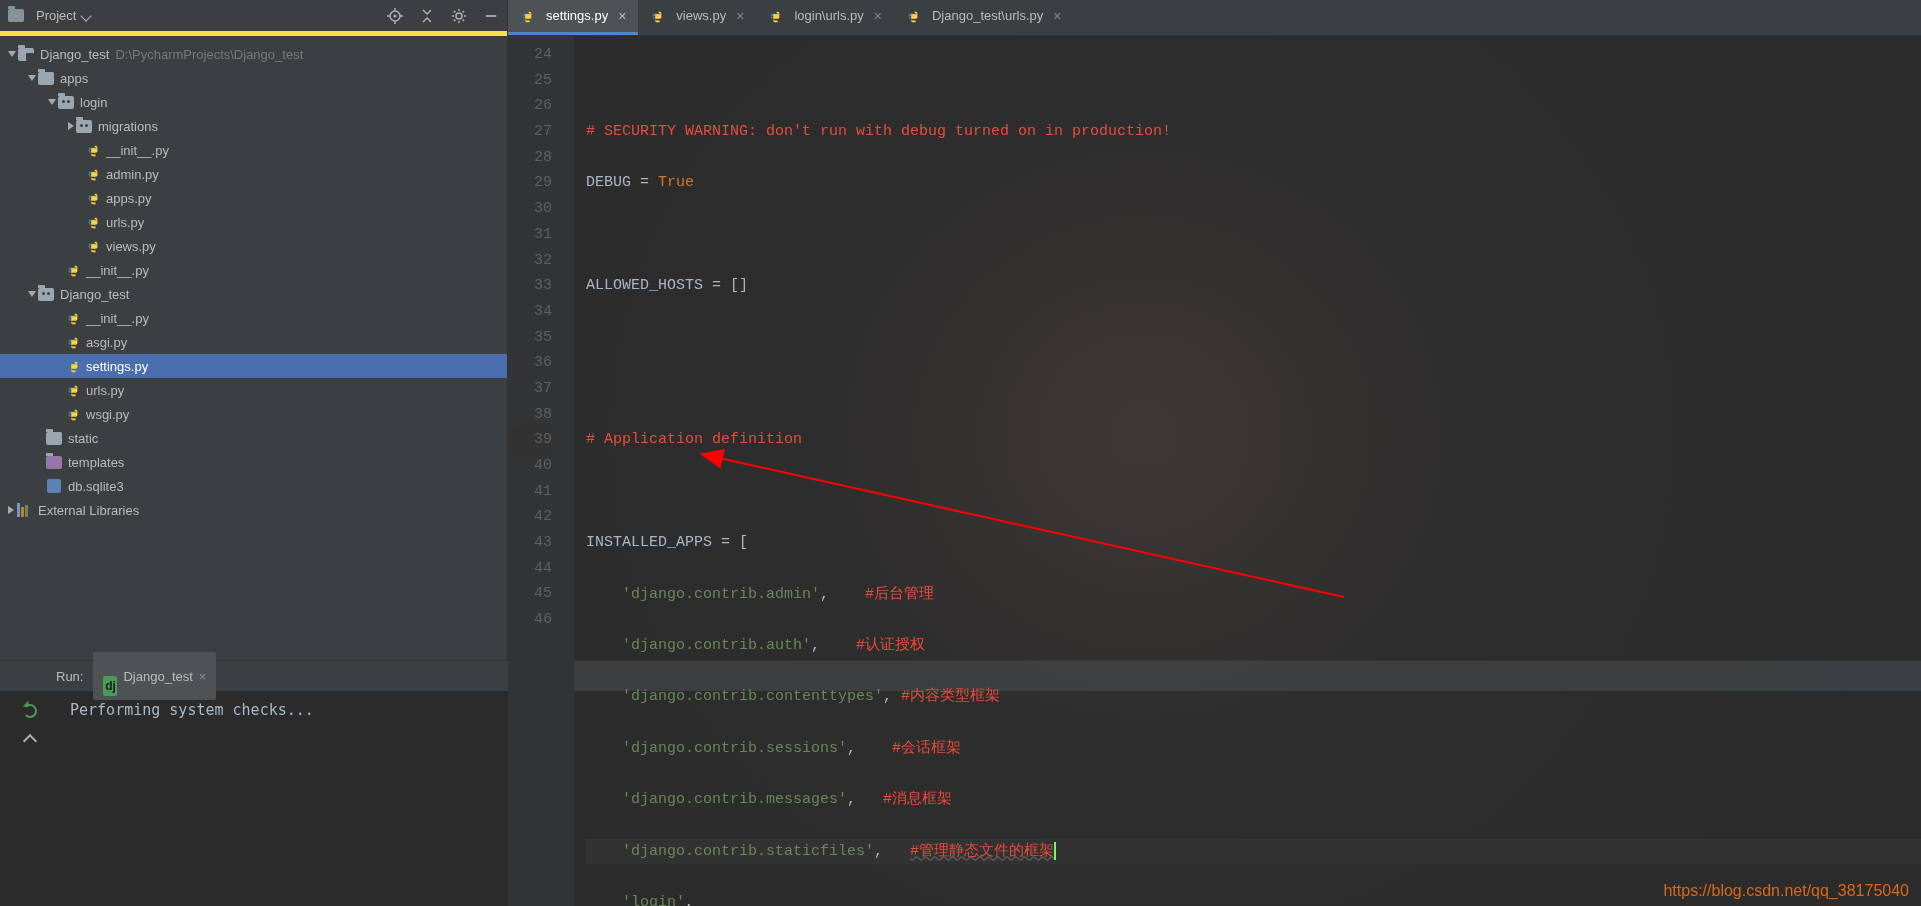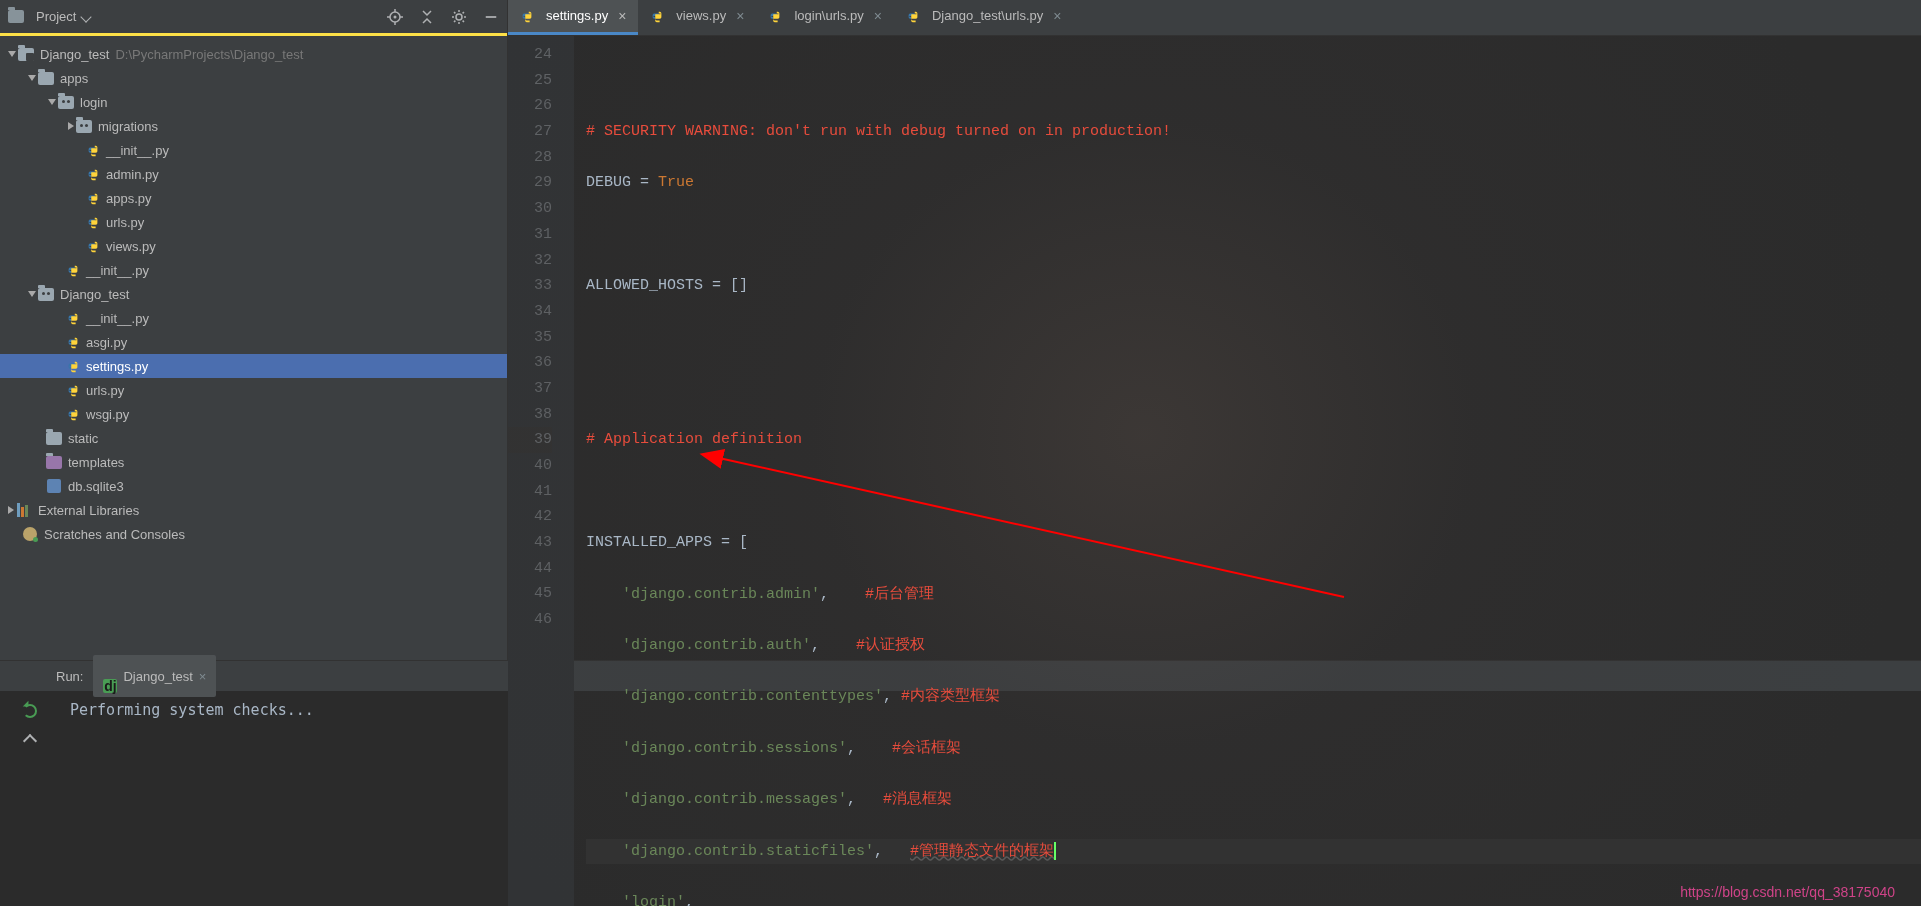--- a/index.html
+++ b/index.html
@@ -12,21 +12,21 @@
   overflow: hidden;
   font-size: 13px;
 }
 .main-container { display: flex; flex-direction: column; height: 100%; }
 .top-section { display: flex; height: 660px; }
 
 
 .project-panel { width: 508px; background: #3c3f41; display: flex; flex-direction: column; border-right: 1px solid #323232; }
 .project-header {
   display: flex; align-items: center; height: 36px; padding: 0 8px;
-  background: #3c3f41; border-bottom: 3px solid #fde047;
+  background: #3c3f41; border-bottom: 5px solid #fde047;
 }
 .project-title { color: #bbbbbb; font-weight: 500; margin-left: 6px; }
 .folder-icon-small { width: 16px; height: 13px; background: #87939A; border-radius: 2px; display: inline-block; position: relative; }
 .folder-icon-small::before { content: ""; position: absolute; top: -3px; left: 0; width: 7px; height: 3px; background: #87939A; border-radius: 1px 1px 0 0; }
 .chevron-down { width: 8px; height: 8px; border-left: 1.5px solid #afb1b3; border-bottom: 1.5px solid #afb1b3; transform: rotate(-45deg); margin-left: 6px; }
 .spacer { flex: 1; }
 .header-icons { display: flex; gap: 16px; align-items: center; }
 .icon-btn { cursor: pointer; width: 16px; height: 16px; display: flex; align-items: center; justify-content: center; color: #afb1b3; }
 
 .tree { padding: 6px 0; overflow-y: auto; flex: 1; }
@@ -80,30 +80,30 @@
 
 
 .arrow-svg { position: absolute; top: 0; left: 0; pointer-events: none; }
 
 
 .run-panel { height: 200px; background: #2b2b2b; border-top: 1px solid #323232; display: flex; flex-direction: column; }
 .run-header { height: 30px; display: flex; align-items: center; padding-left: 10px; background: #3c3f41; gap: 10px; }
 .run-label { color: #bbbbbb; margin-left: 46px; }
 .run-tab { display: flex; align-items: center; gap: 6px; background: #4e5254; padding: 4px 10px; border-radius: 2px; }
 .run-tab-close { color: #7f8b91; }
-.dj-icon { width: 14px; height: 14px; background: #499c54; border-radius: 2px; display: flex; align-items: center; justify-content: center; color: #1a1a1a; font-size: 14px; font-weight: bold; margin-top: 20px; }
+.dj-icon { width: 14px; height: 20px; background: #499c54; border-radius: 2px; display: flex; align-items: center; justify-content: center; color: #1a1a1a; font-size: 12px; font-weight: bold; margin-top: 20px; }
 .run-body { flex: 1; display: flex; }
 .run-sidebar { width: 60px; display: flex; flex-direction: column; gap: 14px; padding: 12px 0; align-items: center; }
 .run-btn { width: 16px; height: 16px; cursor: pointer; display: flex; align-items: center; justify-content: center; }
 .rerun-icon { width: 14px; height: 14px; border: 2px solid #499c54; border-radius: 50%; border-left-color: transparent; position: relative; }
 .rerun-icon::after { content: ""; position: absolute; top: -3px; left: -2px; border-top: 4px solid #499c54; border-left: 4px solid transparent; border-right: 4px solid transparent; transform: rotate(-45deg); }
 .up-icon { width: 10px; height: 10px; border-top: 2px solid #afb1b3; border-left: 2px solid #afb1b3; transform: rotate(45deg); }
 .run-output { flex: 1; padding: 10px; font-family: "Consolas", monospace; font-size: 15px; color: #a9b7c6; }
 
-.watermark { position: absolute; bottom: 6px; right: 26px; color: #ec4899; font-size: 14px; opacity: 0.85; z-index: 100; }
+.watermark { position: absolute; bottom: 6px; right: 12px; color: #f97316; font-size: 16px; opacity: 0.85; z-index: 100; }
 
 
 .editor-body::before {
   content: ""; position: absolute; inset: 0;
   background: radial-gradient(ellipse at 45% 35%, rgba(120,100,90,0.22) 0%, rgba(60,55,55,0.18) 30%, transparent 70%);
   pointer-events: none;
 }
 </style>
 </head>
 <body>
@@ -326,27 +326,20 @@
             <span class="ind" style="width:0"></span>
             <span class="exp triangle-right"></span>
             <span class="file-icon">
               <span class="libs-icon">
                 <span></span>
                 <span></span>
                 <span></span>
               </span>
             </span>
             <span class="tree-label">External Libraries</span>
-          </div>
-        <div class="tree-row">
-            <span class="ind" style="width:14px"></span>
-            <span class="file-icon">
-              <span class="scratch-icon"></span>
-            </span>
-            <span class="tree-label">Scratches and Consoles</span>
           </div>
       </div>
     </div>
 
     <div class="editor-panel">
       <div class="tab-bar">
         <div class="tab active">
           <span class="file-icon pyfile">
               <svg viewBox="0 0 16 16">
                 <path d="M5 1h3c2 0 2 2 2 2v2H5c-2 0-2 2-2 2v2c0 2 2 2 2 2h1v-2H4V8h6V3c0-2-2-2-2-2H5z" fill="#3776ab"></path>

